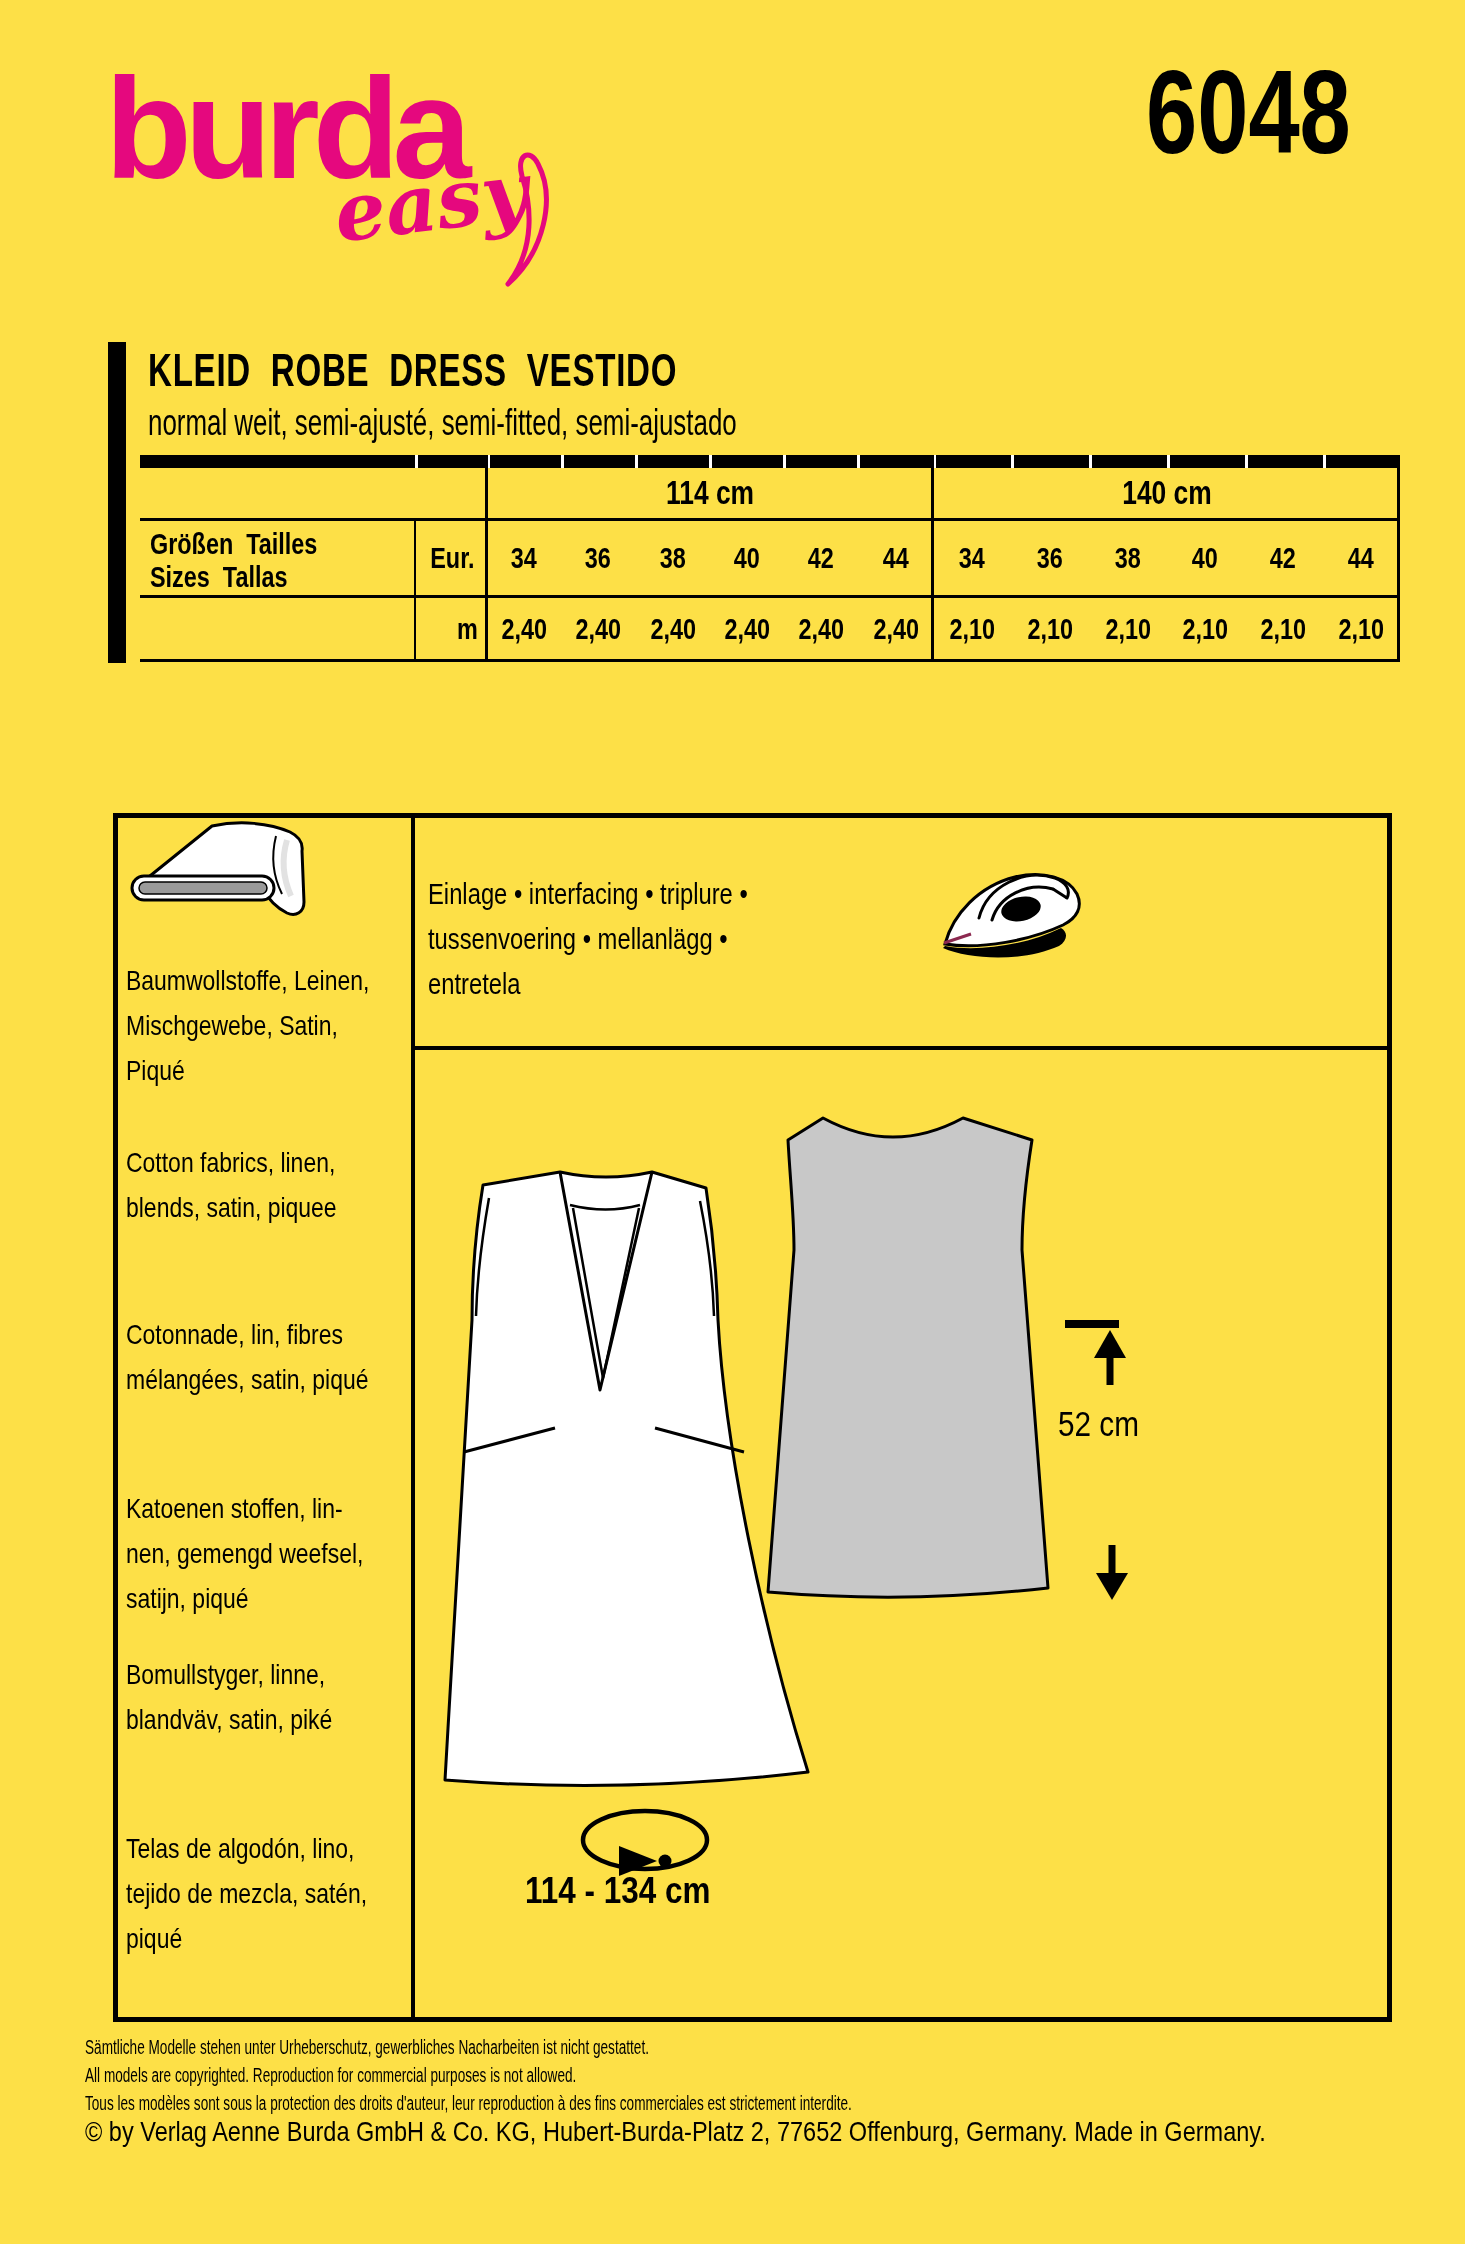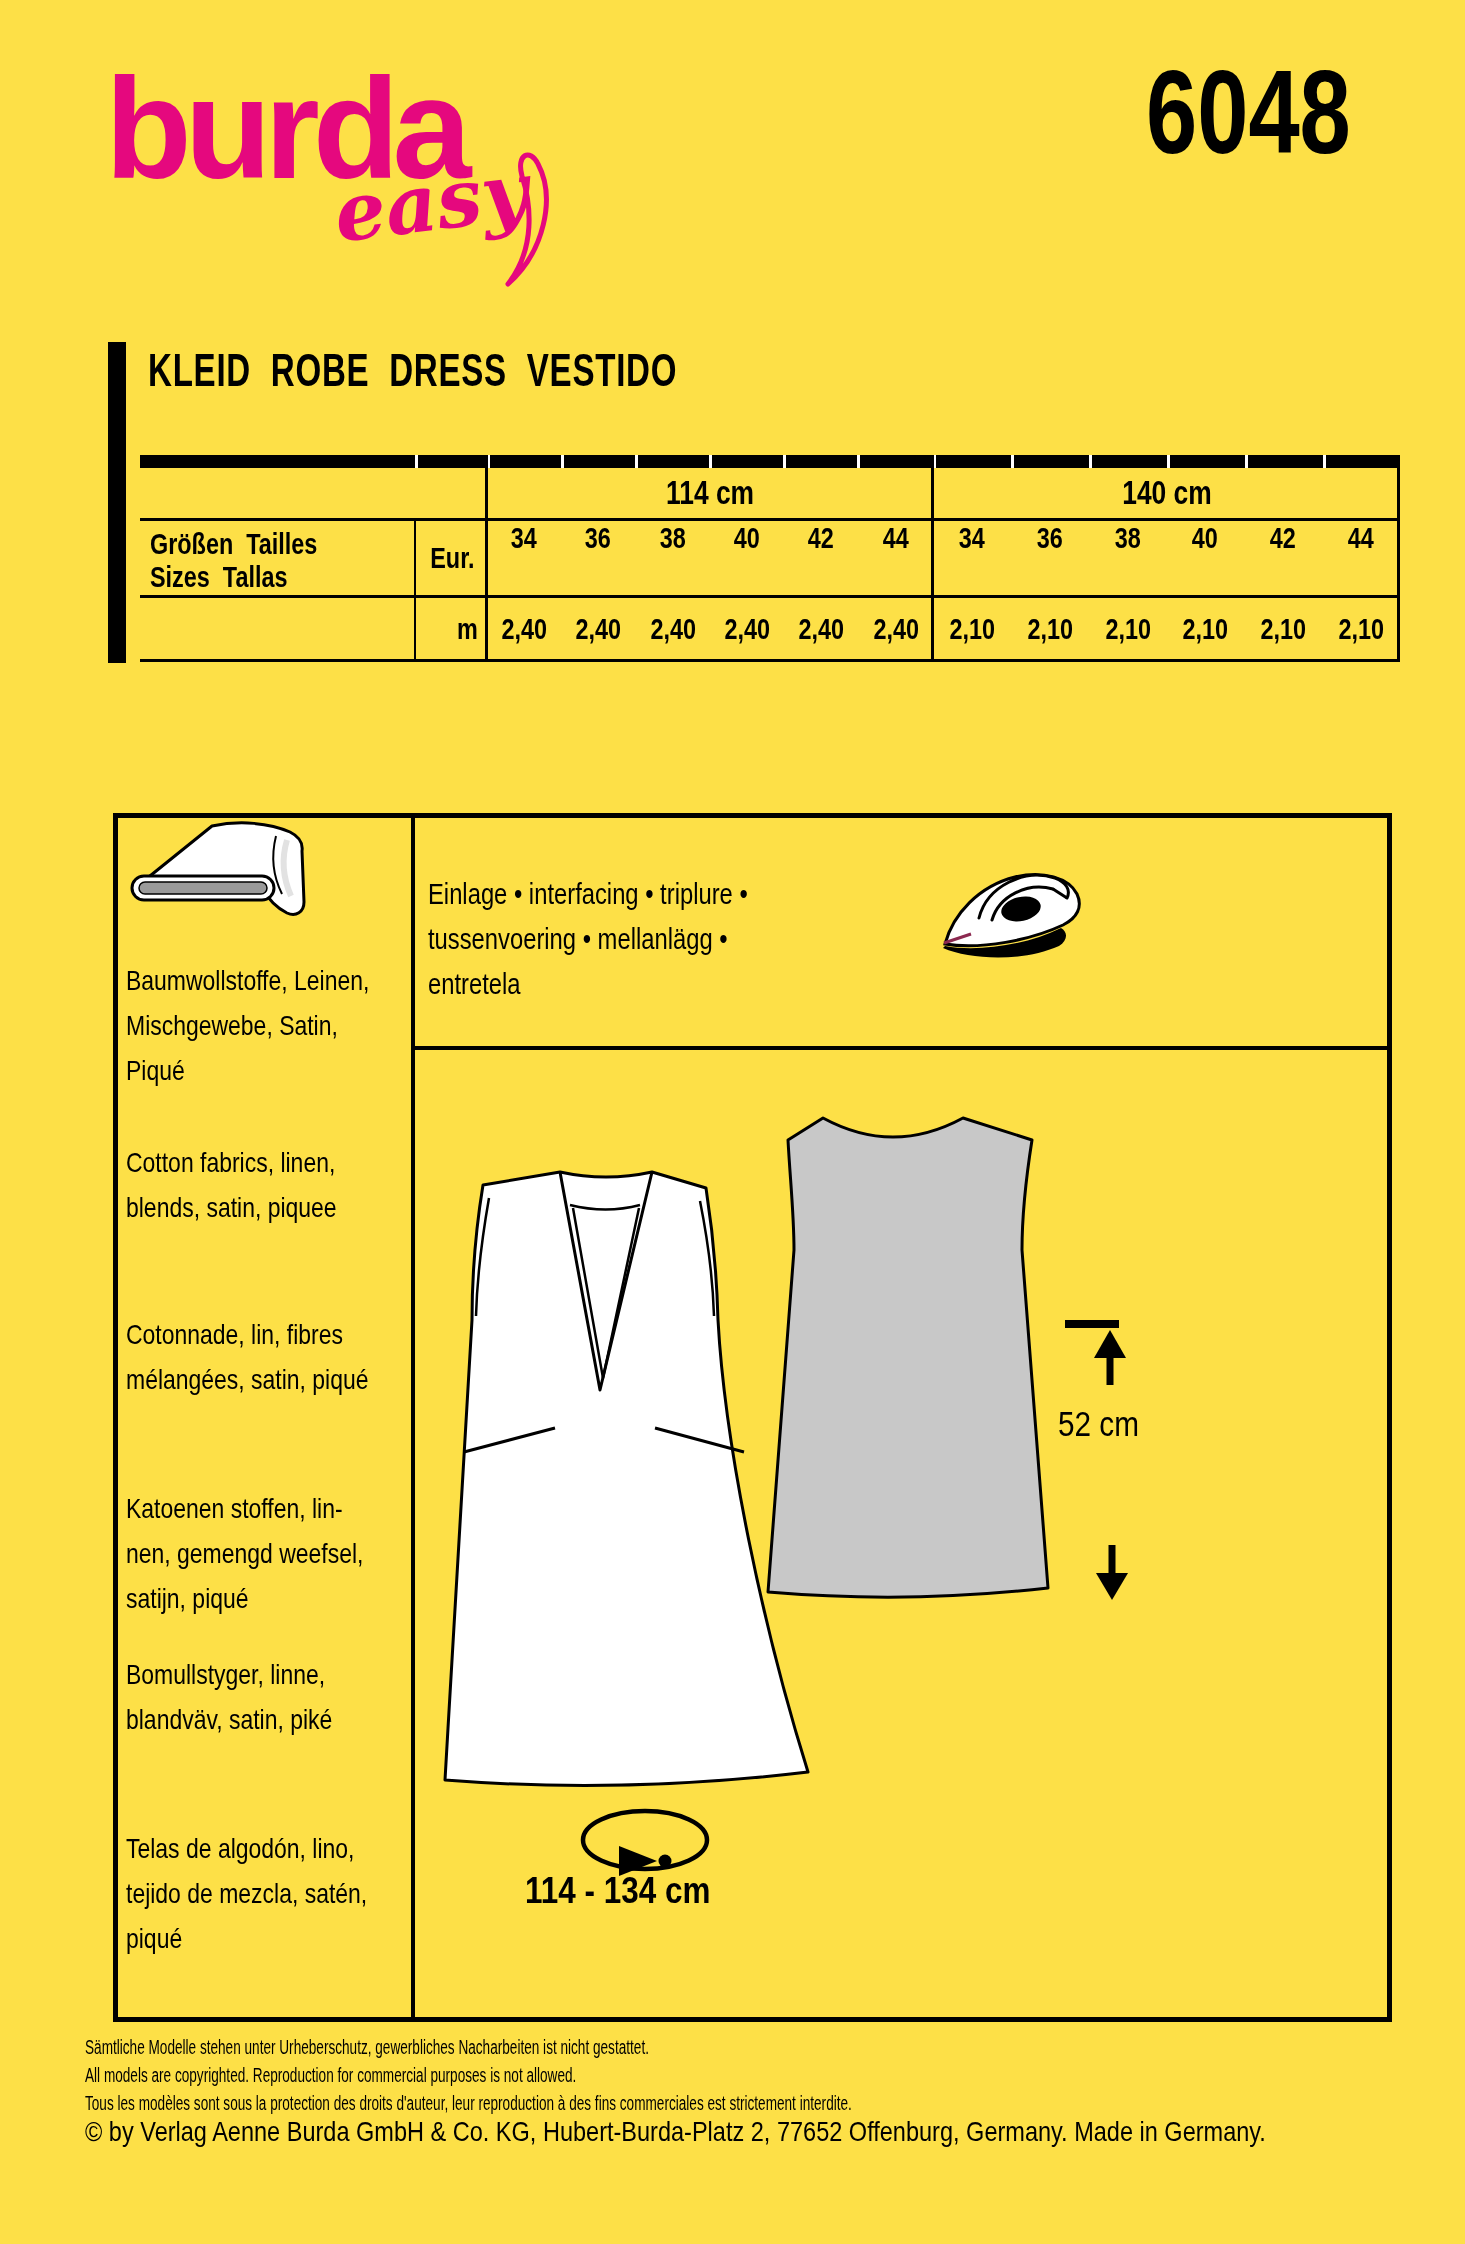--- a/index.html
+++ b/index.html
@@ -9,21 +9,21 @@
   
   .sx{display:inline-block;transform-origin:0 0;white-space:pre;}
   .sxc{display:inline-block;transform-origin:50% 0;white-space:pre;}
   .s68{transform:scaleX(.68);} .s70{transform:scaleX(.70);} .s72{transform:scaleX(.72);}
   .s78{transform:scaleX(.78);} .s80{transform:scaleX(.80);} .s82{transform:scaleX(.82);}
   .s84{transform:scaleX(.84);} .s85{transform:scaleX(.85);}
   .pre{white-space:pre-line;}
   .hline{position:absolute;background:#000;height:3px;}
   .vline{position:absolute;background:#000;width:3px;}
   .cell{position:absolute;width:74px;text-align:center;font-weight:bold;font-size:30px;}
-  .sizes-row{top:501px;line-height:74px;height:82px;}
+  .sizes-row{top:521px;line-height:74px;height:82px;}
   .meters-row{top:598px;line-height:61px;height:61px;}
   .para{position:absolute;left:126px;font-size:28px;line-height:45px;}
   .topbar{position:absolute;left:140px;top:455px;width:1260px;height:13px;
     background:linear-gradient(90deg,
       #000 0 275px,#fff 275px 278px,#000 278px 347px,#fff 347px 350px,
       #000 350px 421px,#fff 421px 424px,#000 424px 495px,#fff 495px 498px,
       #000 498px 569px,#fff 569px 572px,#000 572px 643px,#fff 643px 646px,
       #000 646px 717px,#fff 717px 720px,#000 720px 793px,#fff 793px 796px,
       #000 796px 871px,#fff 871px 874px,#000 874px 949px,#fff 949px 952px,
       #000 952px 1027px,#fff 1027px 1030px,#000 1030px 1105px,#fff 1105px 1108px,
@@ -39,20 +39,23 @@
   <svg class="abs" style="left:492px;top:140px;" width="80" height="150" viewBox="0 0 80 150">
     <path d="M 16 144 C 52 112 64 58 46 24 C 38 8 24 14 30 36 C 39 64 44 108 16 144" fill="none" stroke="#e5087e" stroke-width="5" stroke-linecap="round"></path>
   </svg>
   <div class="abs" style="left:1146px;top:48px;font-size:118px;font-weight:bold;line-height:1.1;">
     <span class="sx s78">6048</span>
   </div>
 
   <div class="abs" style="left:108px;top:342px;width:18px;height:321px;background:#000;"></div>
   <div class="abs" style="left:148px;top:344px;font-size:46px;font-weight:bold;line-height:1.15;letter-spacing:1px;">
     <span class="sx s72">KLEID  ROBE  DRESS  VESTIDO</span>
+  </div>
+  <div class="abs" style="left:148px;top:402px;font-size:37px;font-weight:500;line-height:1.15;">
+    <span class="sx s70">normal weit, semi-ajusté, semi-fitted, semi-ajustado</span>
   </div>
 
   <div class="topbar"></div>
   <div class="hline" style="left:140px;top:518px;width:1260px;"></div>
   <div class="hline" style="left:140px;top:595px;width:1260px;"></div>
   <div class="hline" style="left:140px;top:659px;width:1260px;"></div>
   <div class="vline" style="left:414px;top:521px;height:141px;width:2px;"></div>
   <div class="vline" style="left:485px;top:455px;height:207px;"></div>
   <div class="vline" style="left:931px;top:455px;height:207px;"></div>
   <div class="vline" style="left:1397px;top:455px;height:207px;"></div>

